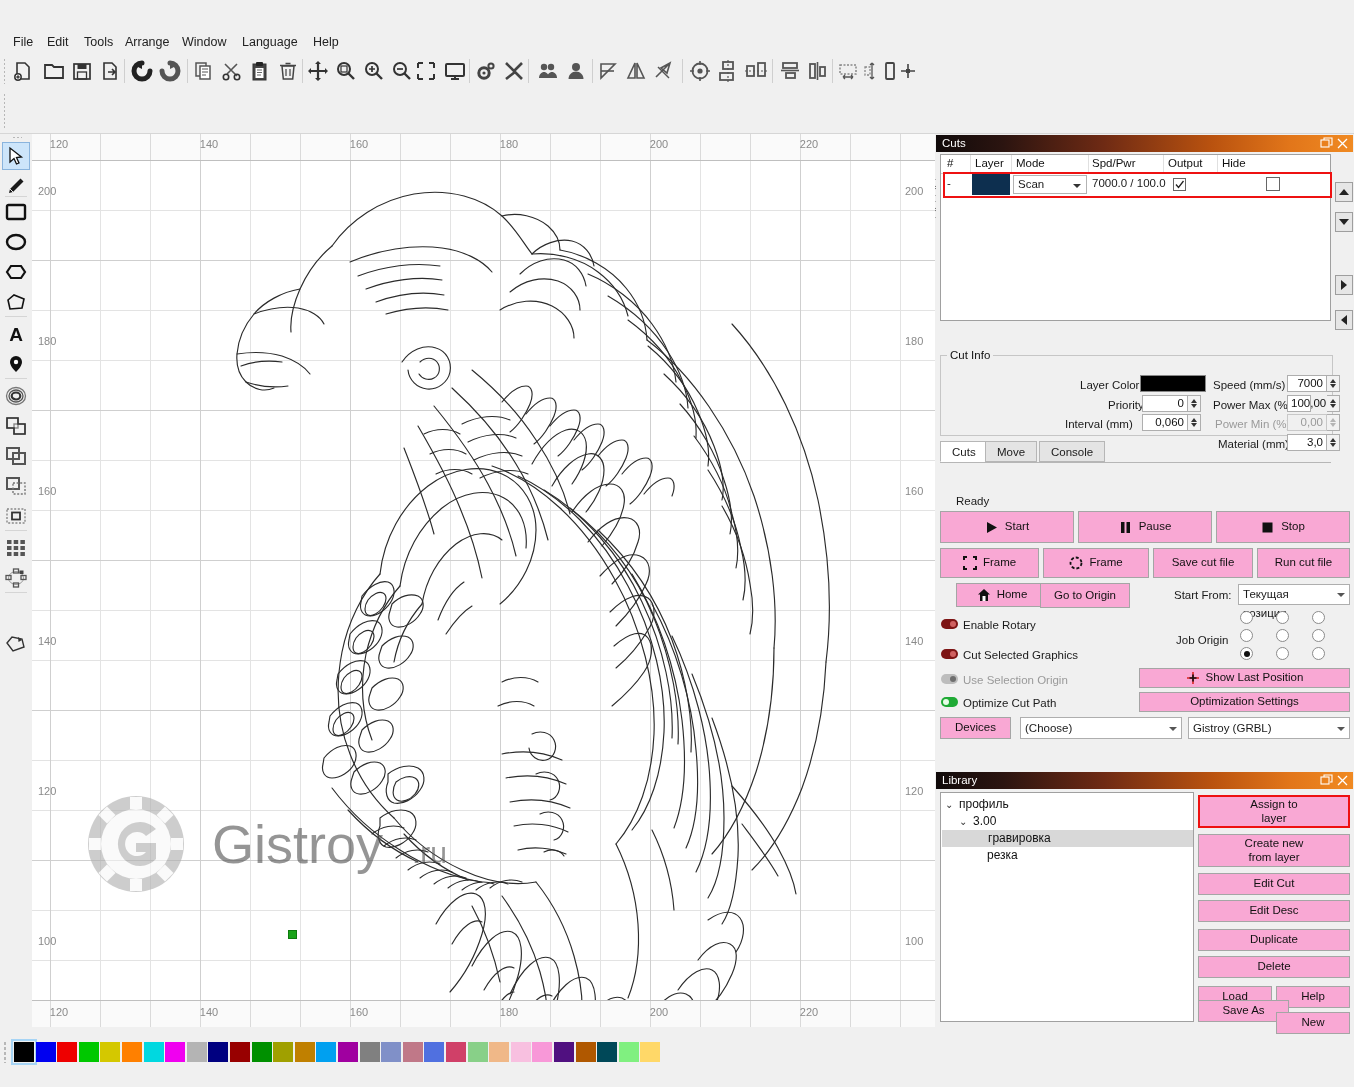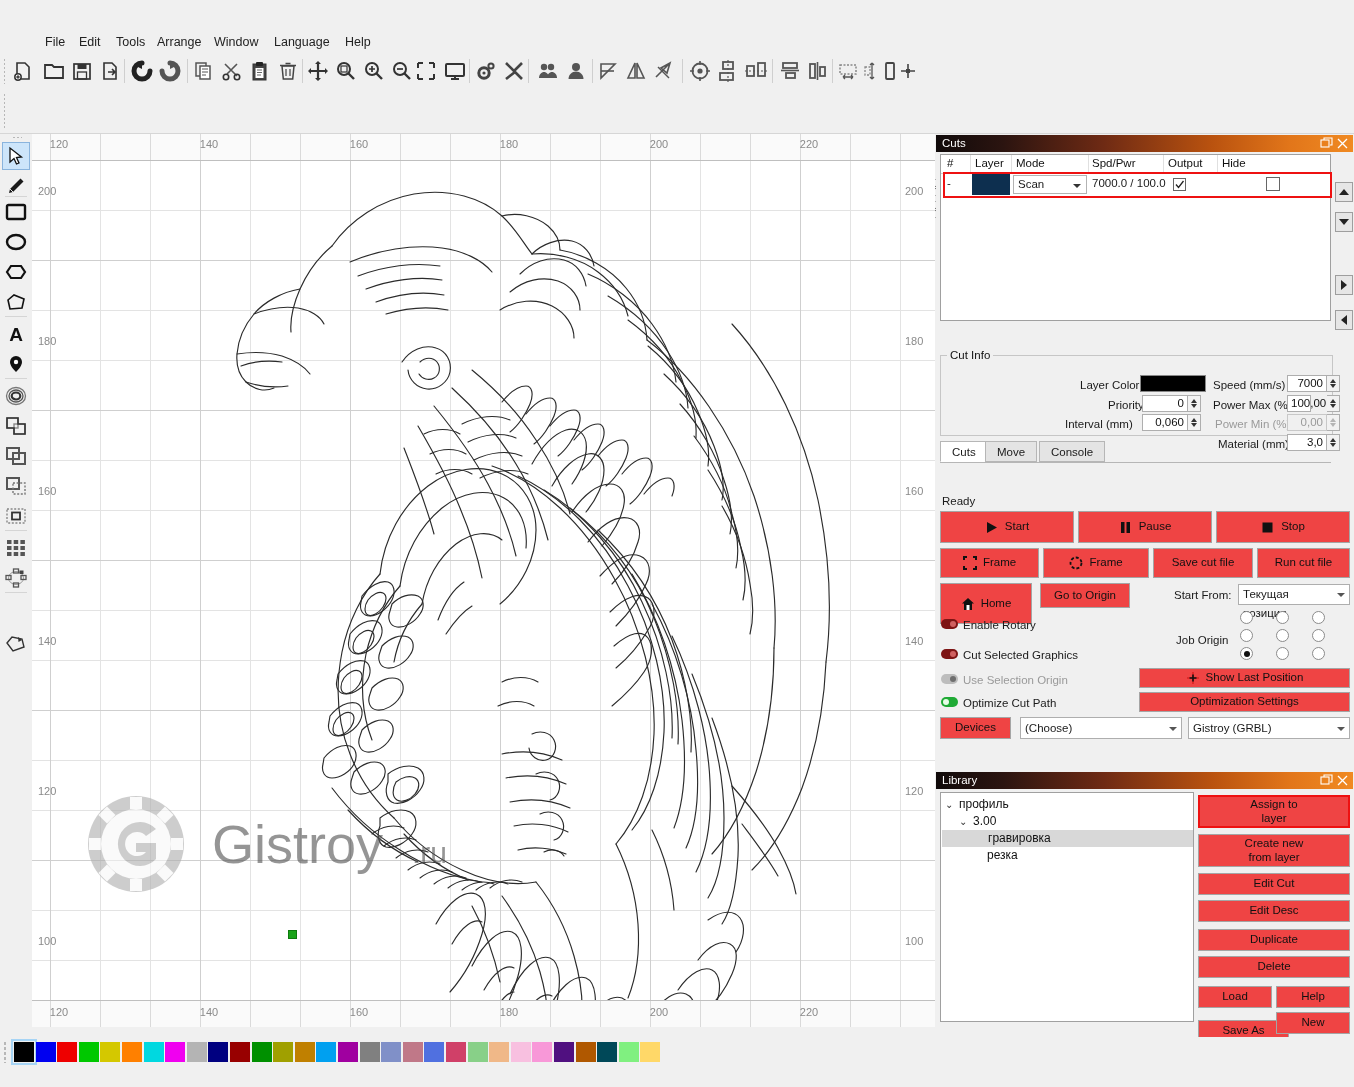--- a/index.html
+++ b/index.html
@@ -18,21 +18,21 @@
   .tb-icon:before{content:"";position:absolute;left:3px;top:9px;width:6px;height:5px;background:#b01818;z-index:2;border-radius:0 0 3px 3px;}
   .tb-title{position:absolute;left:33px;top:8px;font-size:13px;color:#444;white-space:nowrap;}
   .winbtn{position:absolute;top:0;width:46px;height:31px;cursor:default;}
   .winbtn span{position:absolute;left:50%;top:50%;transform:translate(-50%,-50%);color:#777;font-size:13px;line-height:1;}
   .wb-min{right:92px;} .wb-max{right:46px;} .wb-close{right:0;}
   .wb-min span{width:11px;height:1px;background:#777;}
   .wb-max span{width:10px;height:10px;border:1px solid #777;}
 
   
   .menubar{position:absolute;left:0;top:31px;width:1354px;height:22px;background:#f0f0f0;}
-  .menu-item{position:absolute;top:3px;height:17px;line-height:17px;padding:0 7px;font-size:12.5px;color:#222;cursor:default;margin-left:32px;}
+  .menu-item{position:absolute;top:3px;height:17px;line-height:17px;padding:0 7px;font-size:12.5px;color:#222;cursor:default;}
 
   
   .toolbar{position:absolute;left:0;top:53px;width:1354px;height:36px;background:#f0f0f0;}
   .tgrip{position:absolute;top:5px;width:4px;height:26px;
     background-image:radial-gradient(#b7b7b7 40%, transparent 41%);
     background-size:3px 4px;}
   .tbtn{position:absolute;top:3px;width:28px;height:30px;cursor:default;}
   .tbtn svg{position:absolute;left:50%;top:50%;transform:translate(-50%,-50%);}
   .tsep{position:absolute;top:6px;width:1px;height:24px;background:#cfcfcf;}
 
@@ -113,21 +113,21 @@
   .navbtn i{position:absolute;left:50%;top:50%;transform:translate(-50%,-50%);width:0;height:0;}
 
   fieldset.cutinfo{position:absolute;left:4px;top:214px;width:391px;height:85px;border:1px solid #c6c6c6;margin:0;padding:0;}
   fieldset.cutinfo legend{font-size:11.5px;color:#111;margin-left:6px;padding:0 3px;}
 
   .tabs{position:absolute;left:4px;top:306px;width:391px;height:21px;border-bottom:1px solid #b6b6b6;}
   .tab{position:absolute;top:0;height:21px;line-height:20px;padding:0 11px;font-size:11.5px;
        background:#e4e4e4;border:1px solid #b6b6b6;box-sizing:border-box;cursor:default;}
   .tab.act{background:#fff;border-bottom:1px solid #fff;}
 
-  .btn{position:absolute;background:#ef4444;border:1px solid #a5a5a5;box-sizing:border-box;
+  .btn{position:absolute;background:#f9a8d4;border:1px solid #a5a5a5;box-sizing:border-box;
        font-size:11.5px;color:#111;display:flex;align-items:center;justify-content:center;cursor:default;text-align:center;line-height:1.15;}
   .btn.hl{border:2px solid #ee1111;}
 
   .radio{position:absolute;width:13px;height:13px;border-radius:50%;background:#fff;border:1px solid #8b8b8b;box-sizing:border-box;cursor:default;}
   .radio.on:after{content:"";position:absolute;left:2.5px;top:2.5px;width:6px;height:6px;border-radius:50%;background:#111;}
 
   .libtree{position:absolute;left:4px;top:20px;width:254px;height:230px;background:#fff;border:1px solid #a0a0a0;box-sizing:border-box;overflow:hidden;}
   .treerow{position:absolute;height:17px;line-height:17px;font-size:12px;color:#111;white-space:nowrap;}
   .treerow.sel{background:#d8d8d8;left:1px;width:252px;padding-left:0;}
   .chev{position:absolute;font-size:10px;color:#333;}
@@ -1015,21 +1015,21 @@
 
     <div class="tabs">
       <div class="tab act" style="left:0">Cuts</div>
       <div class="tab" style="left:45px">Move</div>
       <div class="tab" style="left:99px">Console</div>
     </div>
   </div>
 
   <div class="panel" style="left:936px;top:472px;width:417px;height:295px">
 
-    <div class="lbl" style="left:6px;top:23px">Ready</div>
+    <div class="lbl" style="left:20px;top:23px">Ready</div>
 
     <div class="btn" style="left:4px;top:39px;width:134px;height:32px">
       <svg width="13" height="13" viewBox="0 0 13 13" style="margin-right:7px">
           <path d="M2 1 L12 6.5 L2 12 Z" fill="#111"></path>
         </svg>
       <span>Start</span>
     </div>
     <div class="btn" style="left:142px;top:39px;width:134px;height:32px">
       <svg width="13" height="13" viewBox="0 0 13 13" style="margin-right:7px">
           <rect x="2" y="1" width="3.5" height="11" fill="#111"></rect>
@@ -1052,21 +1052,21 @@
     </div>
     <div class="btn" style="left:107px;top:76px;width:106px;height:30px">
       <svg width="14" height="14" viewBox="0 0 14 14" style="margin-right:6px">
           <circle cx="7" cy="7" r="5.5" stroke="#111" stroke-width="1.8" fill="none" stroke-dasharray="3 2"></circle>
         </svg>
       <span>Frame</span>
     </div>
     <div class="btn" style="left:217px;top:76px;width:100px;height:30px">Save cut file</div>
     <div class="btn" style="left:321px;top:76px;width:93px;height:30px">Run cut file</div>
 
-    <div class="btn" style="left:4px;top:111px;width:92px;height:41px">
+    <div class="btn" style="left:20px;top:111px;width:92px;height:24px">
       <svg width="14" height="14" viewBox="0 0 14 14" style="margin-right:6px">
           <path d="M7 1 L13 6.5 H11 V13 H3 V6.5 H1 Z" fill="#111"></path>
           <rect x="5.5" y="8" width="3" height="5" fill="#fff"></rect>
         </svg>
       <span>Home</span>
     </div>
     <div class="btn" style="left:104px;top:111px;width:90px;height:25px">Go to Origin</div>
 
     <div class="lbl" style="left:238px;top:117px">Start From:</div>
     <div class="combo" style="left:302px;top:112px;width:112px;height:21px;line-height:19px">
@@ -1165,21 +1165,21 @@
     <div class="btn" style="left:262px;top:62px;width:152px;height:33px;flex-direction:column">
       <span>Create new</span>
       <span>from layer</span>
     </div>
     <div class="btn" style="left:262px;top:101px;width:152px;height:22px">Edit Cut</div>
     <div class="btn" style="left:262px;top:128px;width:152px;height:22px">Edit Desc</div>
     <div class="btn" style="left:262px;top:157px;width:152px;height:22px">Duplicate</div>
     <div class="btn" style="left:262px;top:184px;width:152px;height:22px">Delete</div>
     <div class="btn" style="left:262px;top:214px;width:74px;height:22px">Load</div>
     <div class="btn" style="left:340px;top:214px;width:74px;height:22px">Help</div>
-    <div class="btn" style="left:262px;top:248px;width:91px;height:22px">Save As</div>
+    <div class="btn" style="left:262px;top:228px;width:91px;height:22px">Save As</div>
     <div class="btn" style="left:340px;top:240px;width:74px;height:22px">New</div>
   </div>
 
   <div class="palette">
     <div class="pgrip"></div>
     <div id="swatches">
         <div class="sw sel" style="left: 14px; background: rgb(0, 0, 0);"></div>
         <div class="sw" style="left: 35.6px; background: rgb(0, 0, 240);"></div>
         <div class="sw" style="left: 57.2px; background: rgb(238, 0, 0);"></div>
         <div class="sw" style="left: 78.8px; background: rgb(0, 200, 0);"></div>

